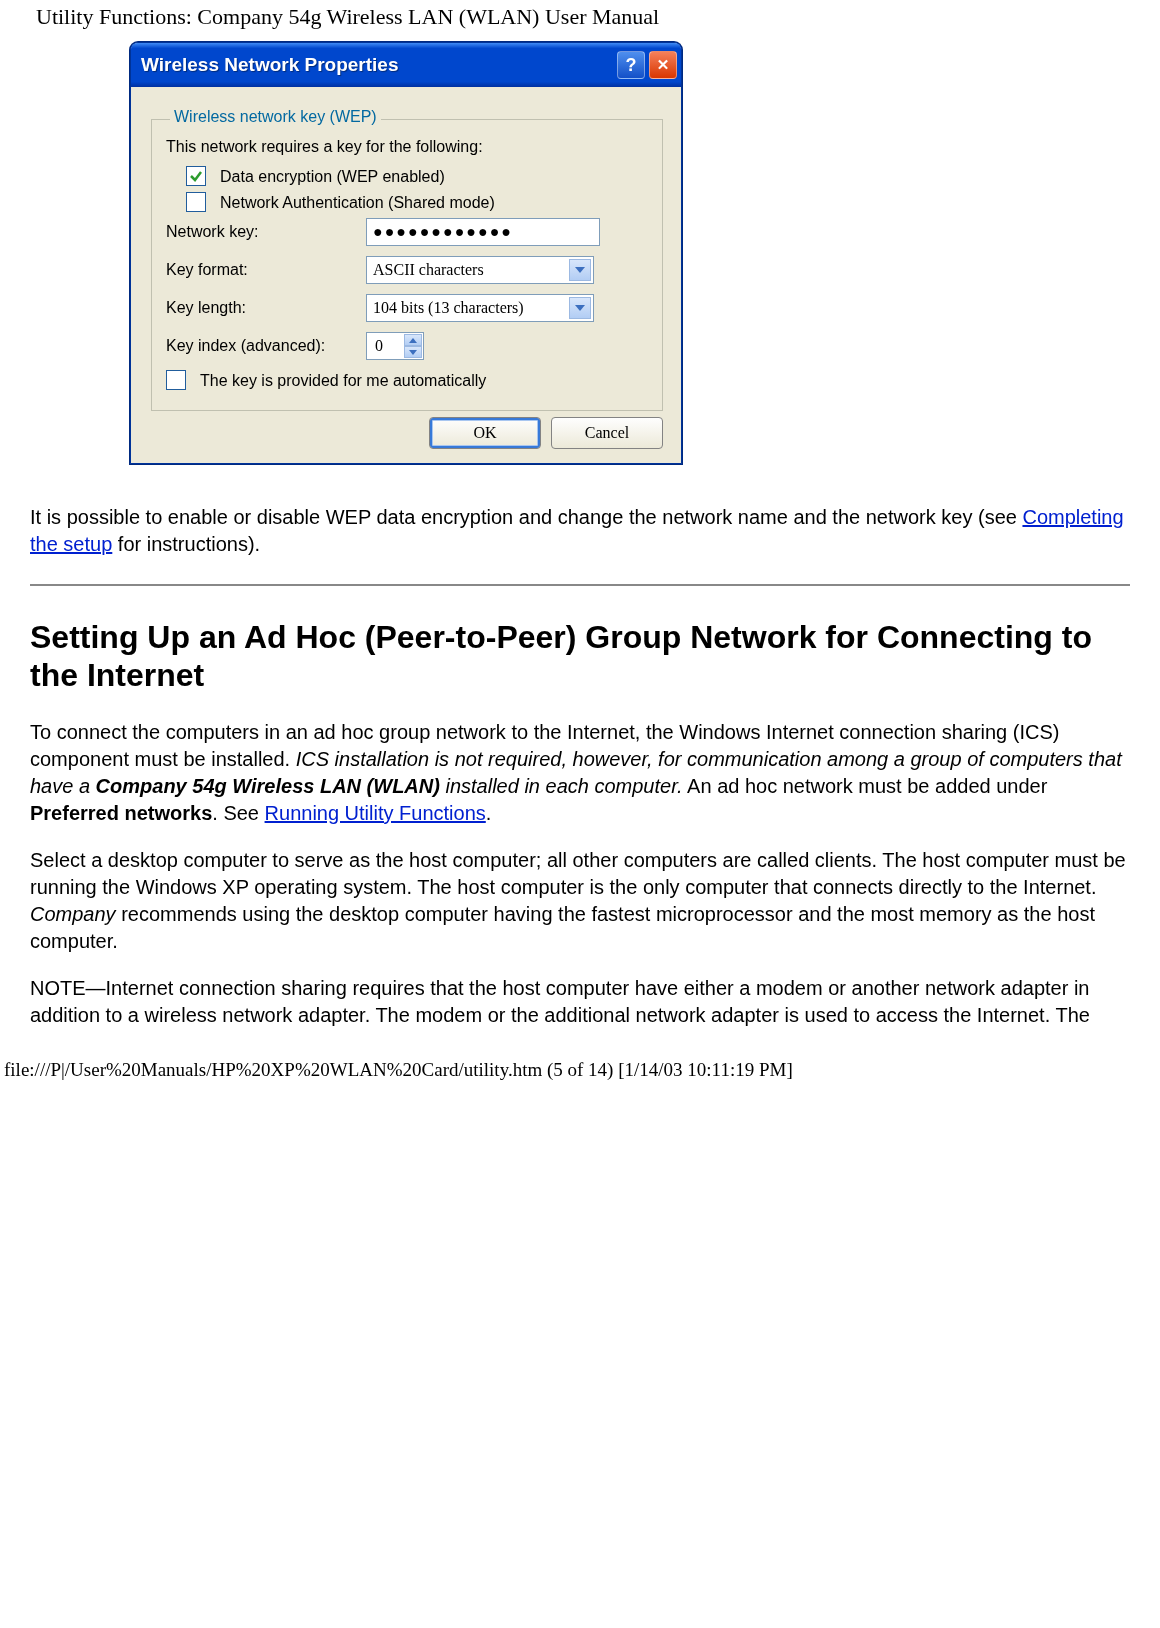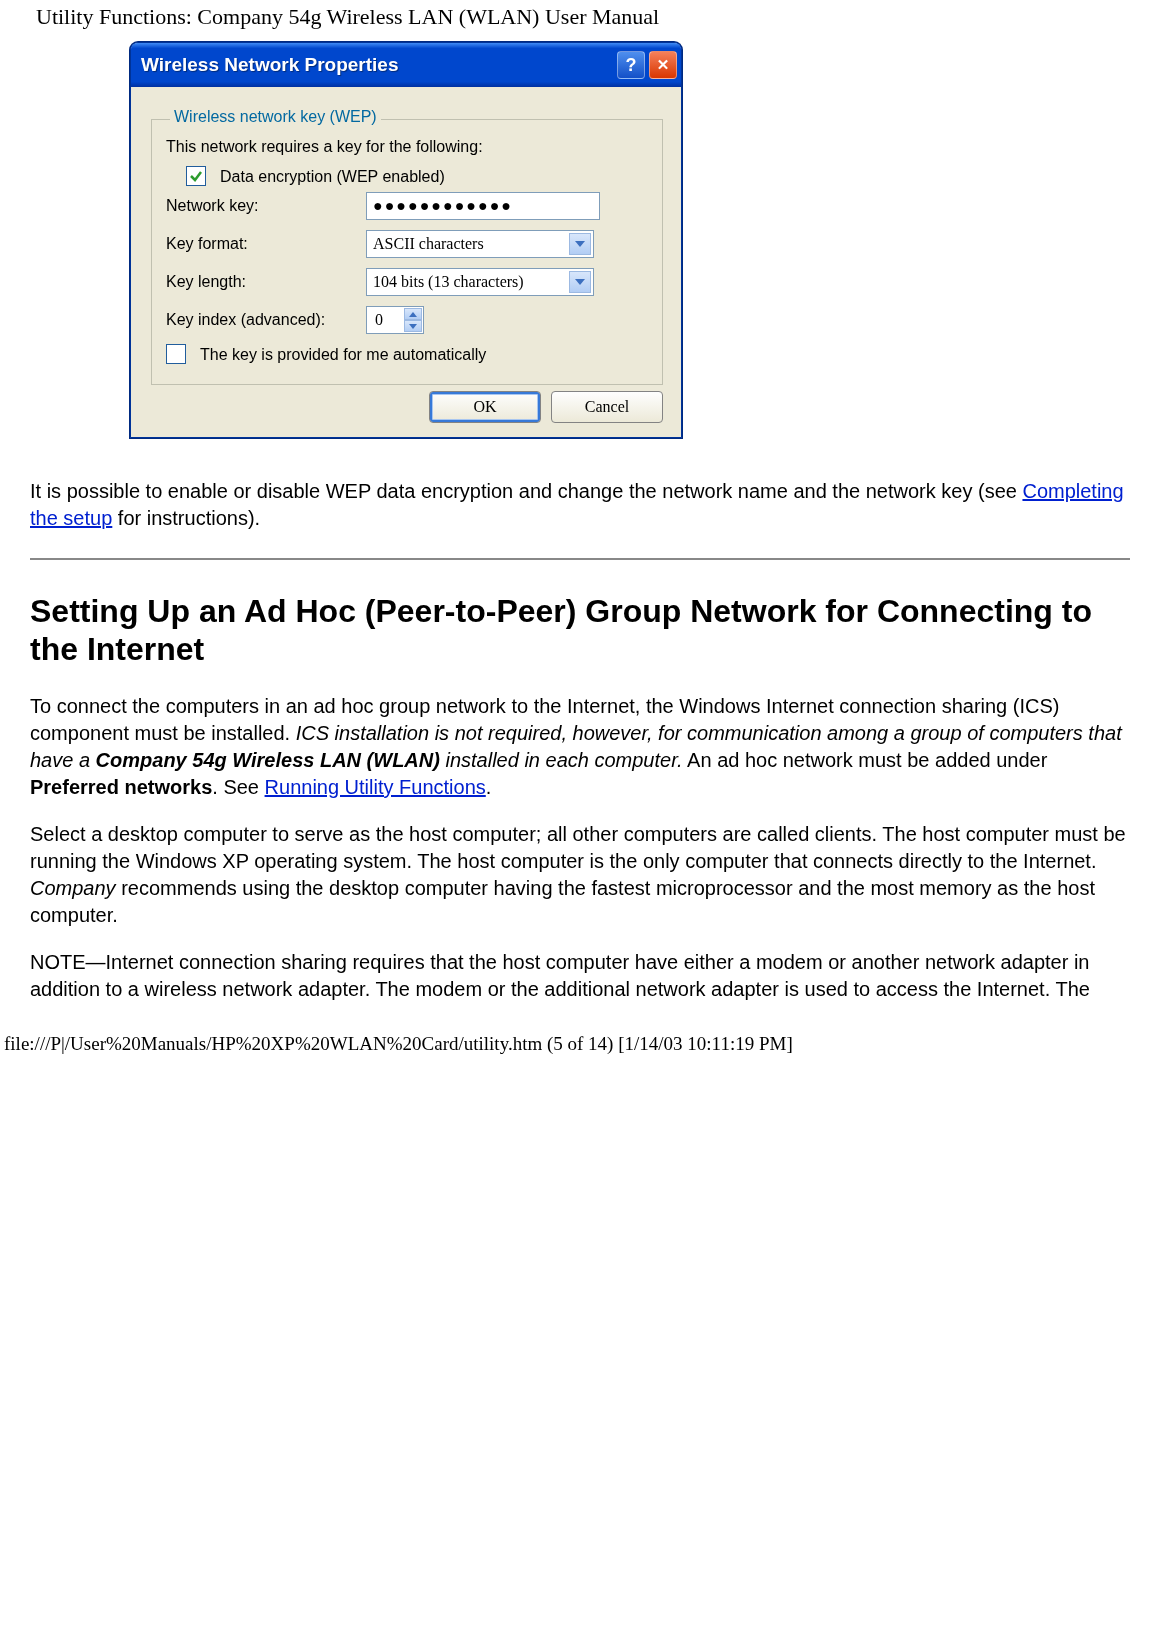--- a/index.html
+++ b/index.html
@@ -166,20 +166,24 @@
 
           <div style="margin:6px 0 10px 0">This network requires a key for the following:</div>
 
           <div class="cb-row">
             <div class="xp-check">
               <svg viewBox="0 0 14 14">
                   <polyline class="check-mark" points="2,7 6,11 12,3"></polyline>
                 </svg>
             </div>
             <span>Data encryption (WEP enabled)</span>
+          </div>
+          <div class="cb-row">
+            <div class="xp-check"></div>
+            <span>Network Authentication (Shared mode)</span>
           </div>
 
           <div class="row" style="">
             <div class="row-label" style="width:200px">Network key:</div>
             <div class="xp-input" style="width:220px;letter-spacing:2px">●●●●●●●●●●●●</div>
           </div>
 
           <div class="row">
             <div class="row-label" style="width:200px">Key format:</div>
             <div class="combo">

